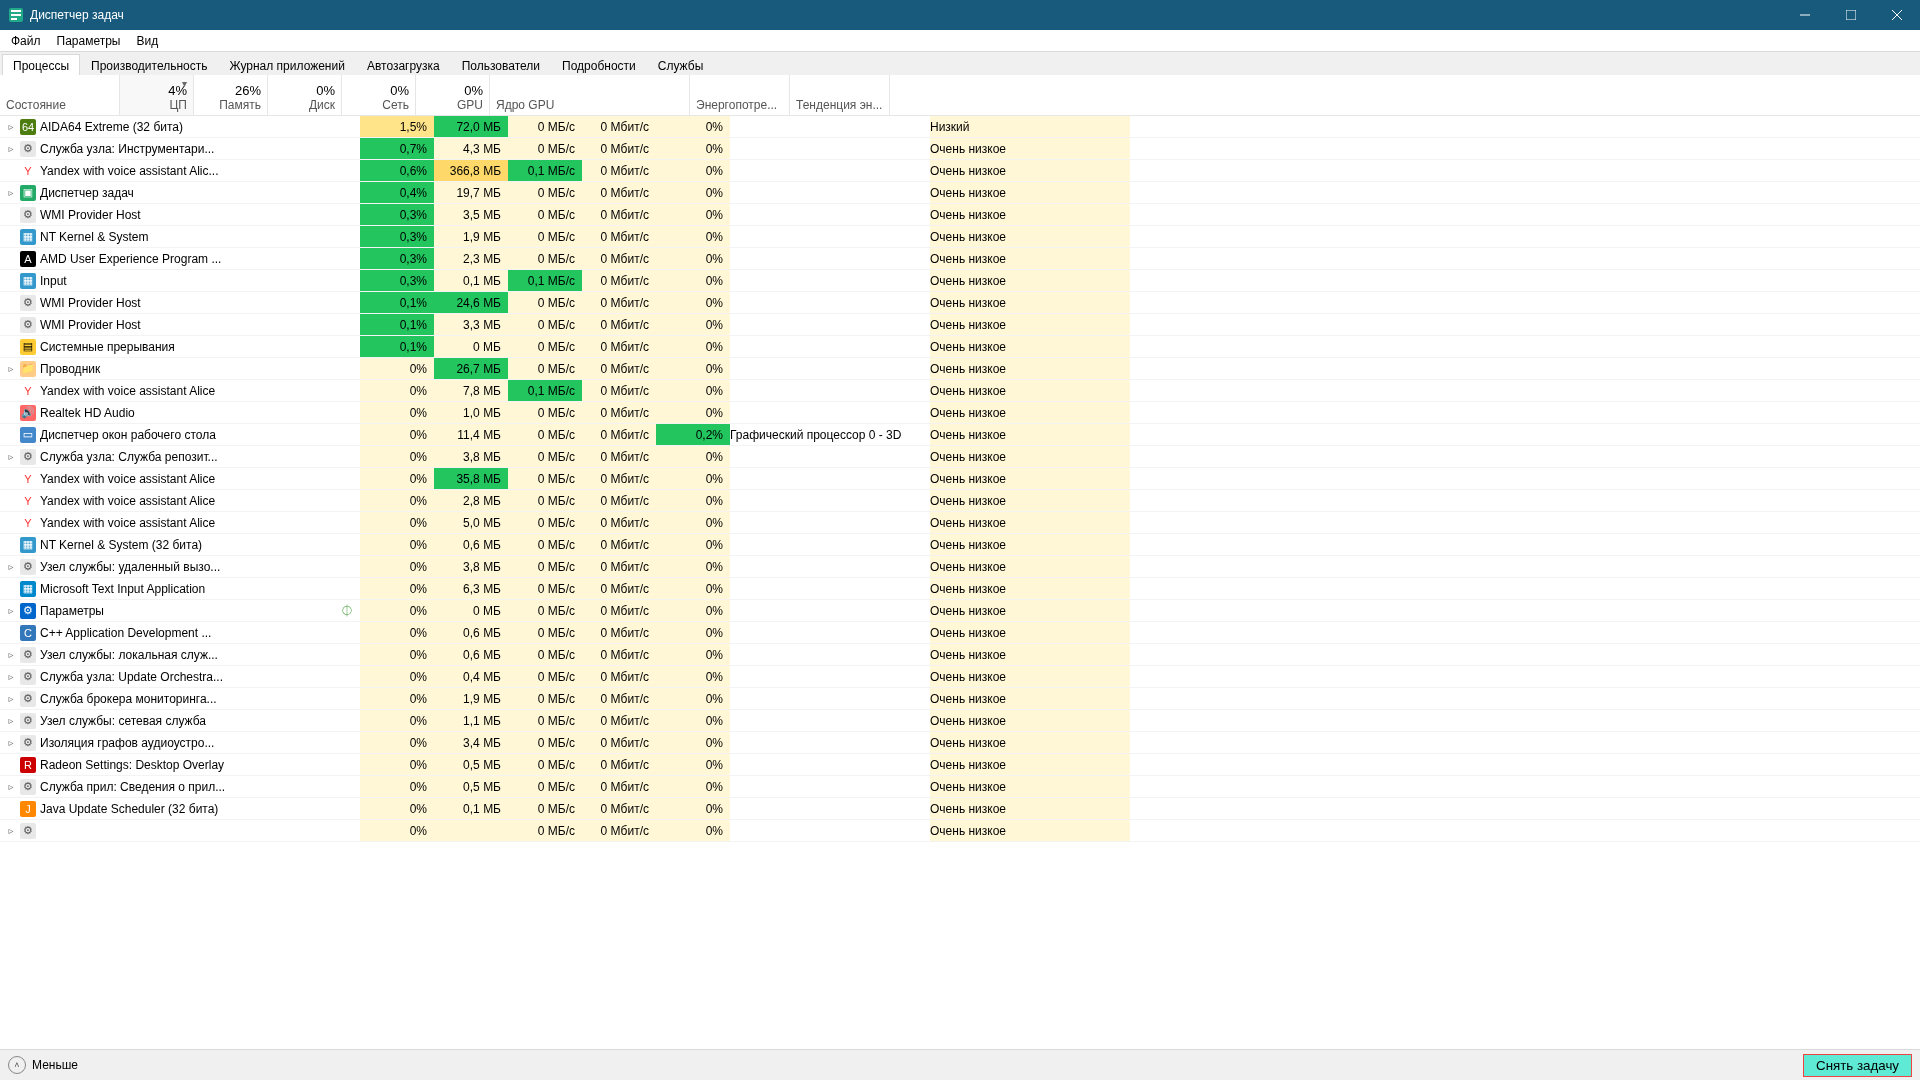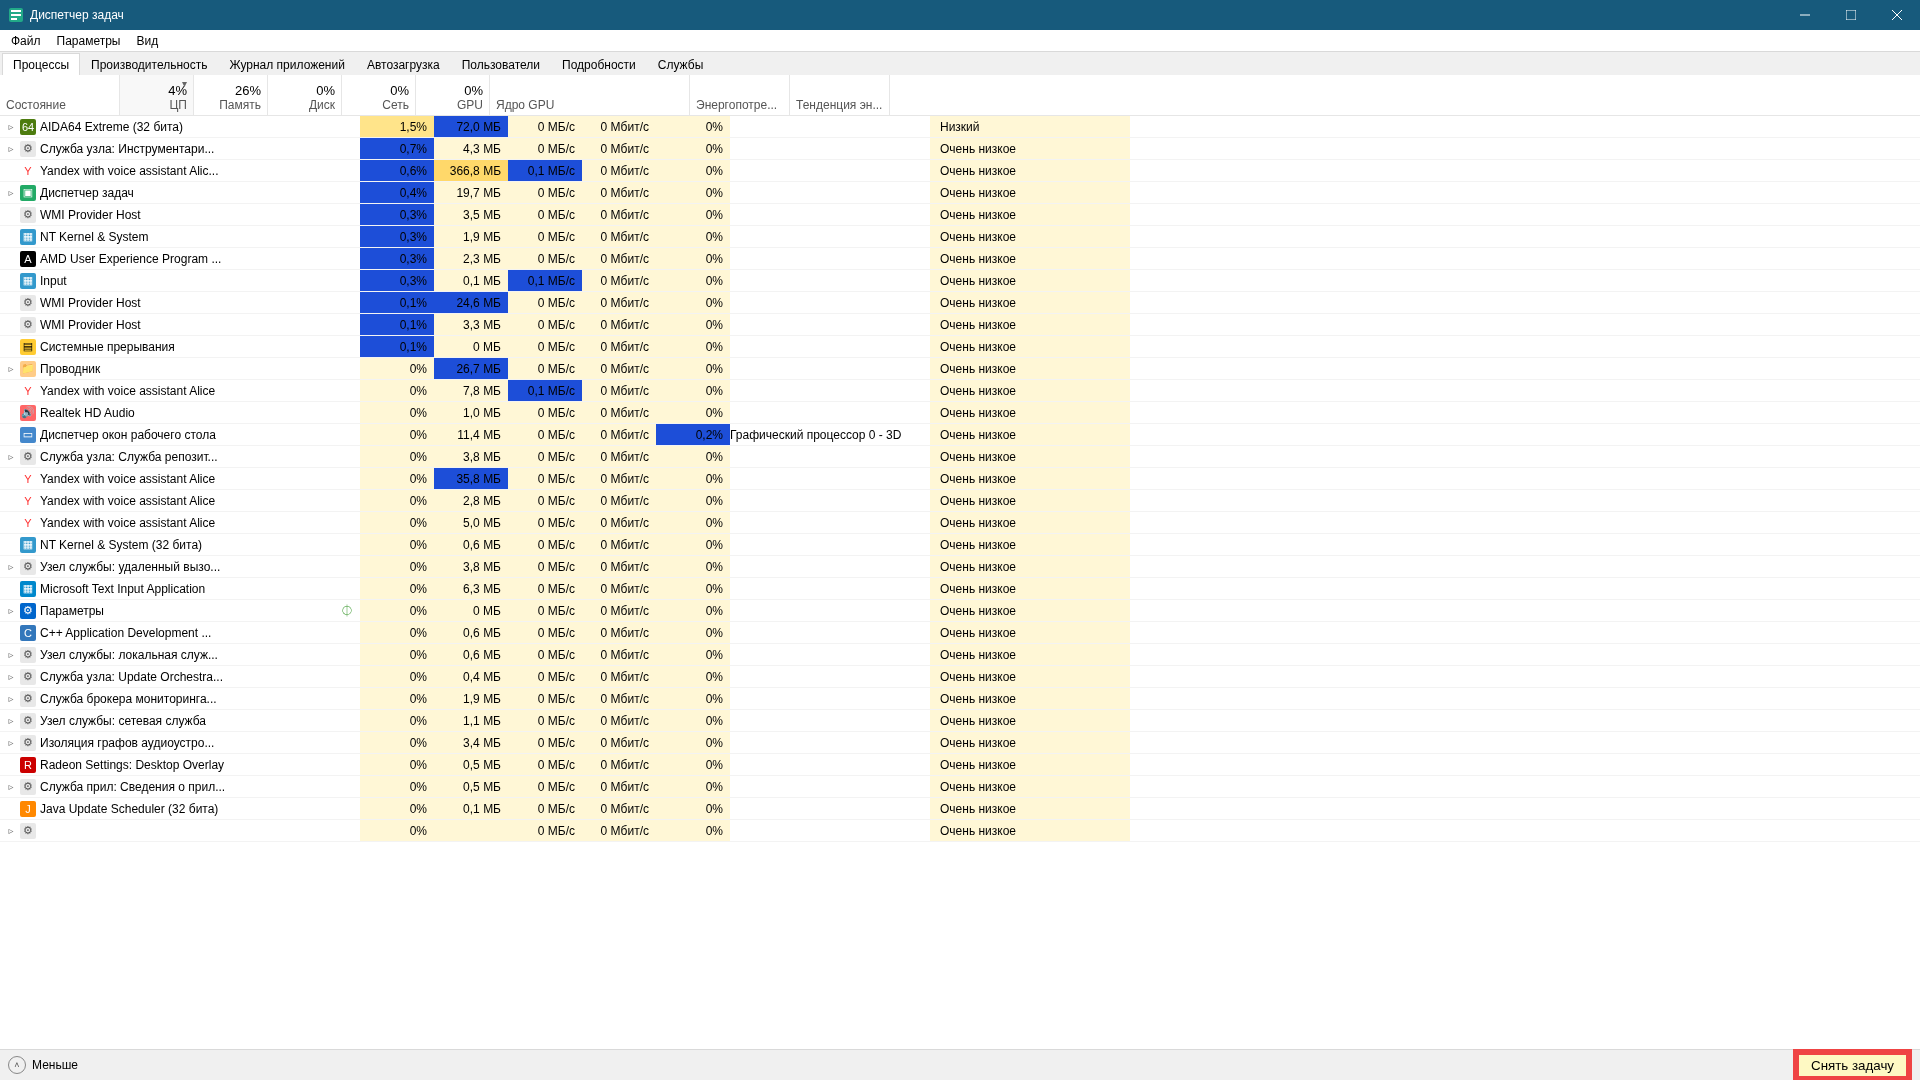--- a/index.html
+++ b/index.html
@@ -3,49 +3,49 @@
 <meta charset="utf-8">
 <style>
   html,body{margin:0;padding:0;width:1920px;height:1080px;font-family:"Segoe UI",Tahoma,sans-serif;font-size:12px;color:#000;background:#fff;overflow:hidden}
   .titlebar{height:30px;background:#175a7c;color:#fff;display:flex;align-items:center;justify-content:space-between;padding:0 0 0 8px}
   .titlebar .left{display:flex;align-items:center;gap:6px}
   .titlebar .icon{width:16px;height:16px;display:flex;align-items:center;justify-content:center}
   .winbtns{display:flex;height:100%}
   .winbtn{width:46px;height:100%;display:flex;align-items:center;justify-content:center;color:#fff}
   .menubar{height:21px;background:#fff;border-bottom:1px solid #d9d9d9;display:flex;align-items:center;padding-left:4px;gap:2px}
   .menu-item{padding:2px 7px;border-radius:2px}
-  .tabbar{height:24px;background:#f0f0f0;border-bottom:1px solid #d9d9d9;display:flex;align-items:flex-start;padding-left:2px;position:relative}
+  .tabbar{height:24px;background:#f0f0f0;border-bottom:1px solid #d9d9d9;display:flex;align-items:center;padding-left:2px;position:relative}
   .tab{padding:4px 10px 4px;border:1px solid transparent;border-bottom:none;position:relative;top:1px;color:#000}
   .tab.active{background:#fff;border-color:#d9d9d9;border-top:1px solid #d9d9d9}
   .content{position:absolute;top:75px;bottom:30px;left:0;right:0;display:flex;flex-direction:column}
   .headers{height:40px;border-bottom:1px solid #e6e6e6;display:flex;background:#fff;font-size:12px}
   .hcell{border-right:1px solid #e6e6e6;box-sizing:border-box;display:flex;flex-direction:column;justify-content:flex-end;padding:3px 6px 3px 6px;color:#555}
   .hcell .top{text-align:right;color:#000;font-size:13px}
   .hcell .bot{text-align:right;color:#555}
   .hcell.left .bot{text-align:left}
   .hcell.sorted{background:#f8f8f8;position:relative}
   .sort-ind{position:absolute;top:3px;right:6px;color:#666;font-size:10px}
   .rows{flex:1;overflow-y:scroll;overflow-x:hidden}
   .row{height:21px;display:flex;align-items:center;border-bottom:1px solid #f3f3f3}
   .cell{box-sizing:border-box;padding:0 6px;height:100%;display:flex;align-items:center;border-right:1px solid transparent;white-space:nowrap;overflow:hidden}
   .cell.num{justify-content:flex-end;background:#fff7d6}
-  .cell.num.heat1{background:#1d4ed8}
+  .cell.num.heat1{background:#22c55e}
   .cell.num.heat2{background:#ffe48a}
   .cell.num.heat3{background:#ffd86a}
-  .cell.eng{background:#fff7d6;padding-left:10px}
+  .cell.eng{background:#fff7d6;padding-left:0}
   .cell.trend{background:#fff7d6}
   .cell.gpueng{padding-left:0}
   .name-cell{display:flex;align-items:center;gap:4px}
   .exp{width:10px;text-align:center;color:#777;font-size:10px}
   .picon{width:16px;height:16px;display:inline-flex;align-items:center;justify-content:center;font-size:11px}
   .green-leaf{color:#3c9a30;font-size:12px}
   .footer{position:absolute;bottom:0;left:0;right:0;height:30px;border-top:1px solid #d9d9d9;background:#f0f0f0;display:flex;align-items:center;justify-content:space-between;padding:0 8px}
   .fewer{display:flex;align-items:center;gap:6px}
   .fewer .circ{width:16px;height:16px;border:1px solid #888;border-radius:50%;display:flex;align-items:center;justify-content:center;font-size:9px;color:#555}
-  .endtask{padding:3px 12px;border:6px solid #ef4444;background:#fef9c3}
+  .endtask{padding:3px 12px;border:1px solid #ef4444;background:#5eead4}
   
   .c-name{width:240px}
   .c-state{width:120px}
   .c-cpu{width:74px}
   .c-mem{width:74px}
   .c-disk{width:74px}
   .c-net{width:74px}
   .c-gpu{width:74px}
   .c-gpueng{width:200px}
   .c-pow{width:100px}

